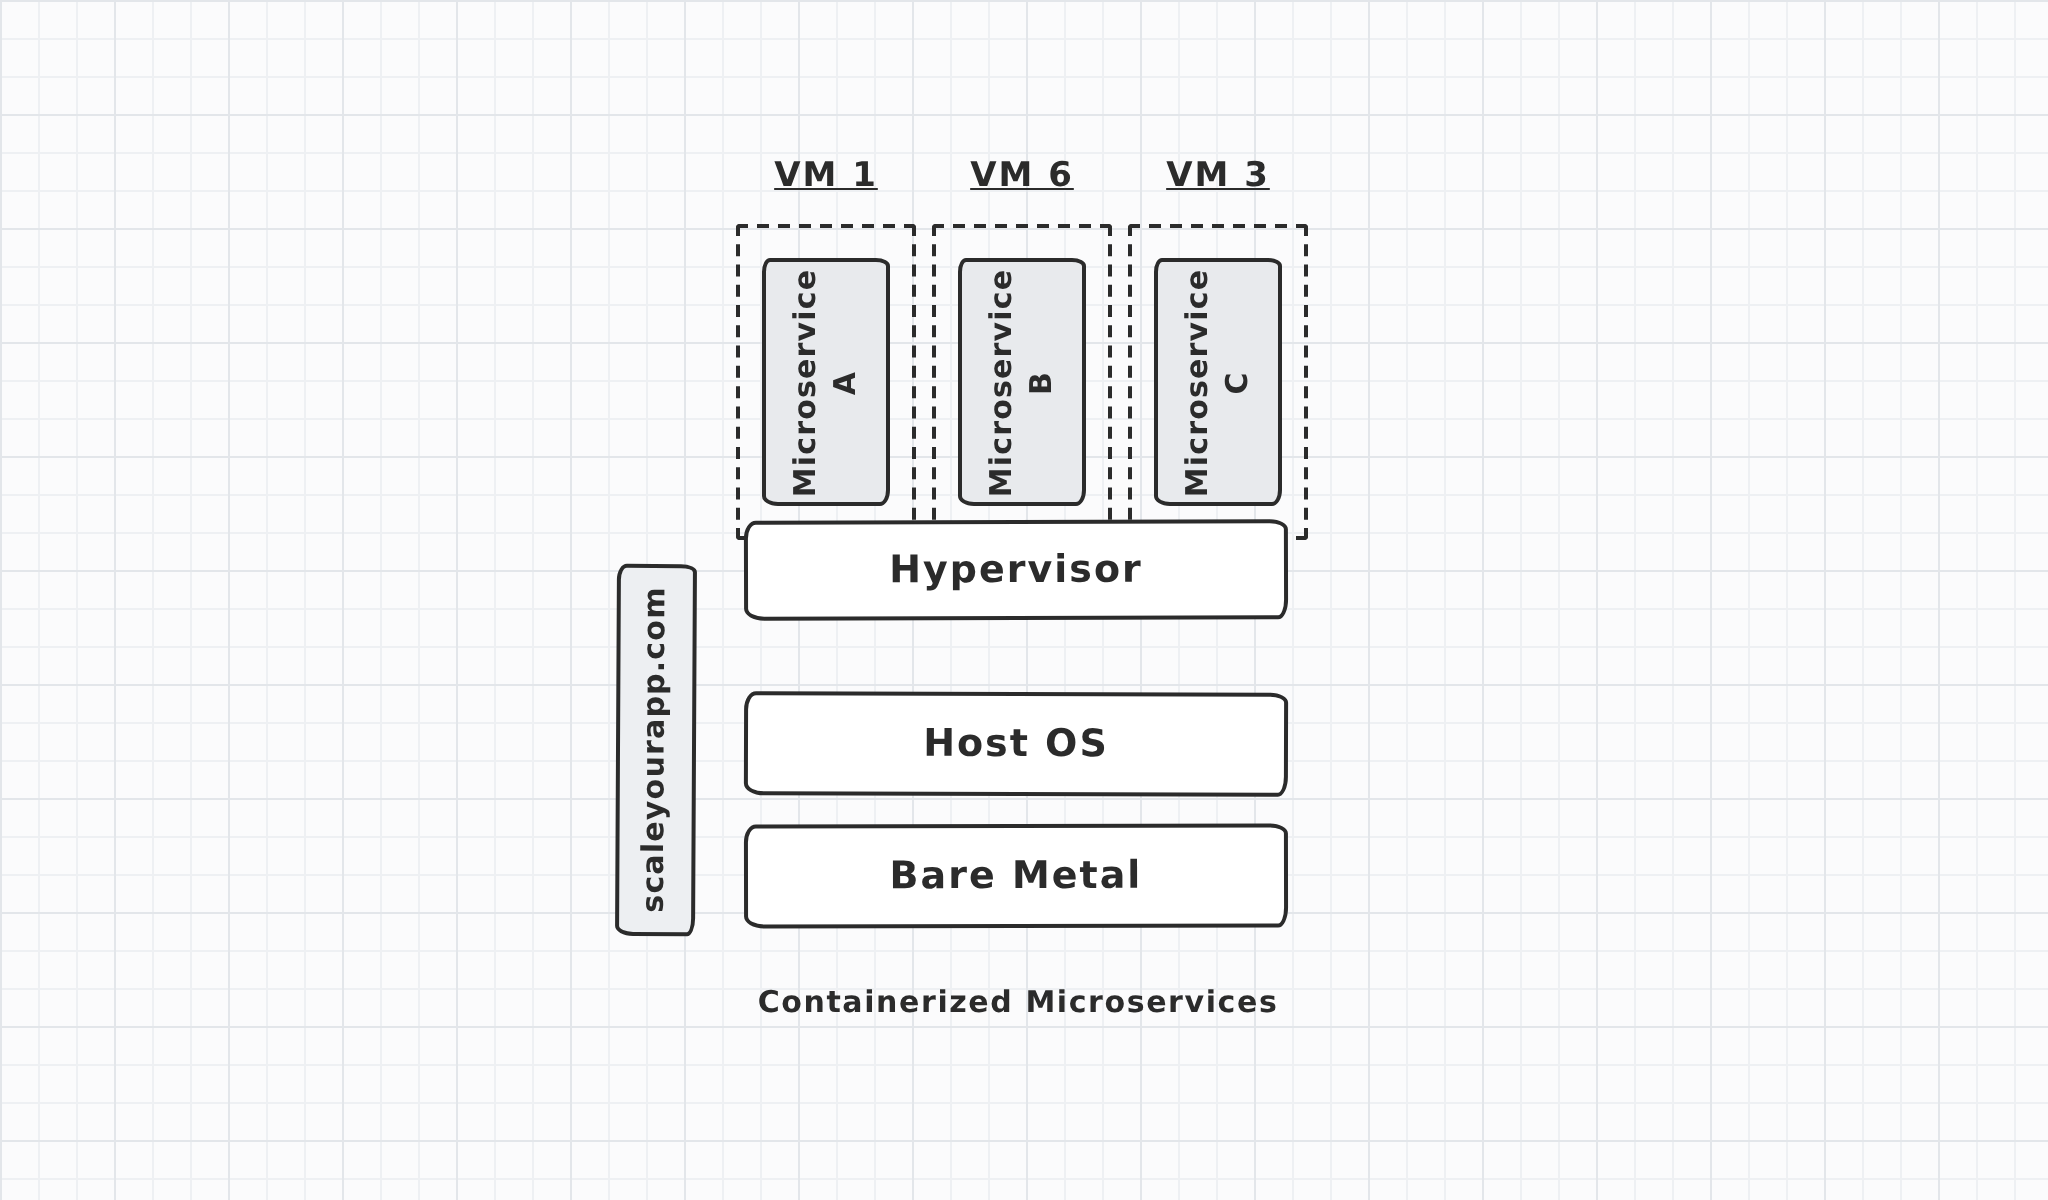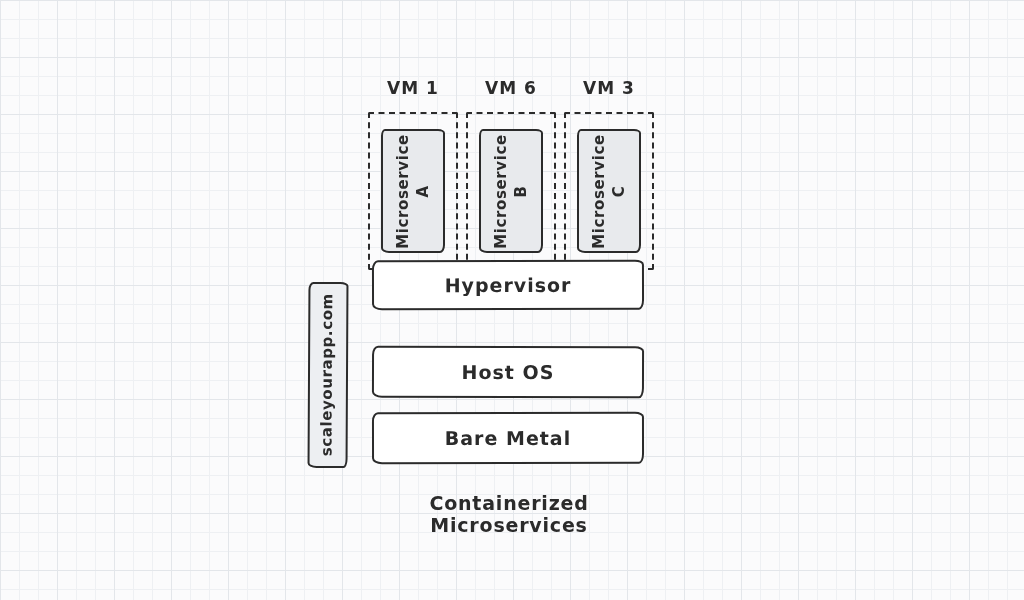--- a/index.html
+++ b/index.html
@@ -29,20 +29,21 @@
   .vm-col.c1 { left: 368px; }
   .vm-col.c2 { left: 466px; }
   .vm-col.c3 { left: 564px; }
 
   .vm-label {
     height: 26px;
     text-align: center;
     font-size: 17px;
     font-weight: 600;
     letter-spacing: 1px;
+    text-decoration: underline;
   }
 
   .vm-box {
     margin-top: 8px;
     height: 158px;
     border: 2.5px dashed #2b2b2b;
     border-radius: 2px;
     display: flex;
     align-items: center;
     justify-content: center;
@@ -104,21 +105,21 @@
   }
   .watermark .vtext { font-size: 15px; font-weight: 600; }
 
   
   .caption {
     position: absolute;
     left: 364px;
     top: 492px;
     width: 290px;
     text-align: center;
-    font-size: 19px;
+    font-size: 15px;
     font-weight: 600;
     letter-spacing: 0.8px;
   }
 </style>
 </head>
 <body>
 
 <div class="stage">
 
   <div class="vm-col c1">

